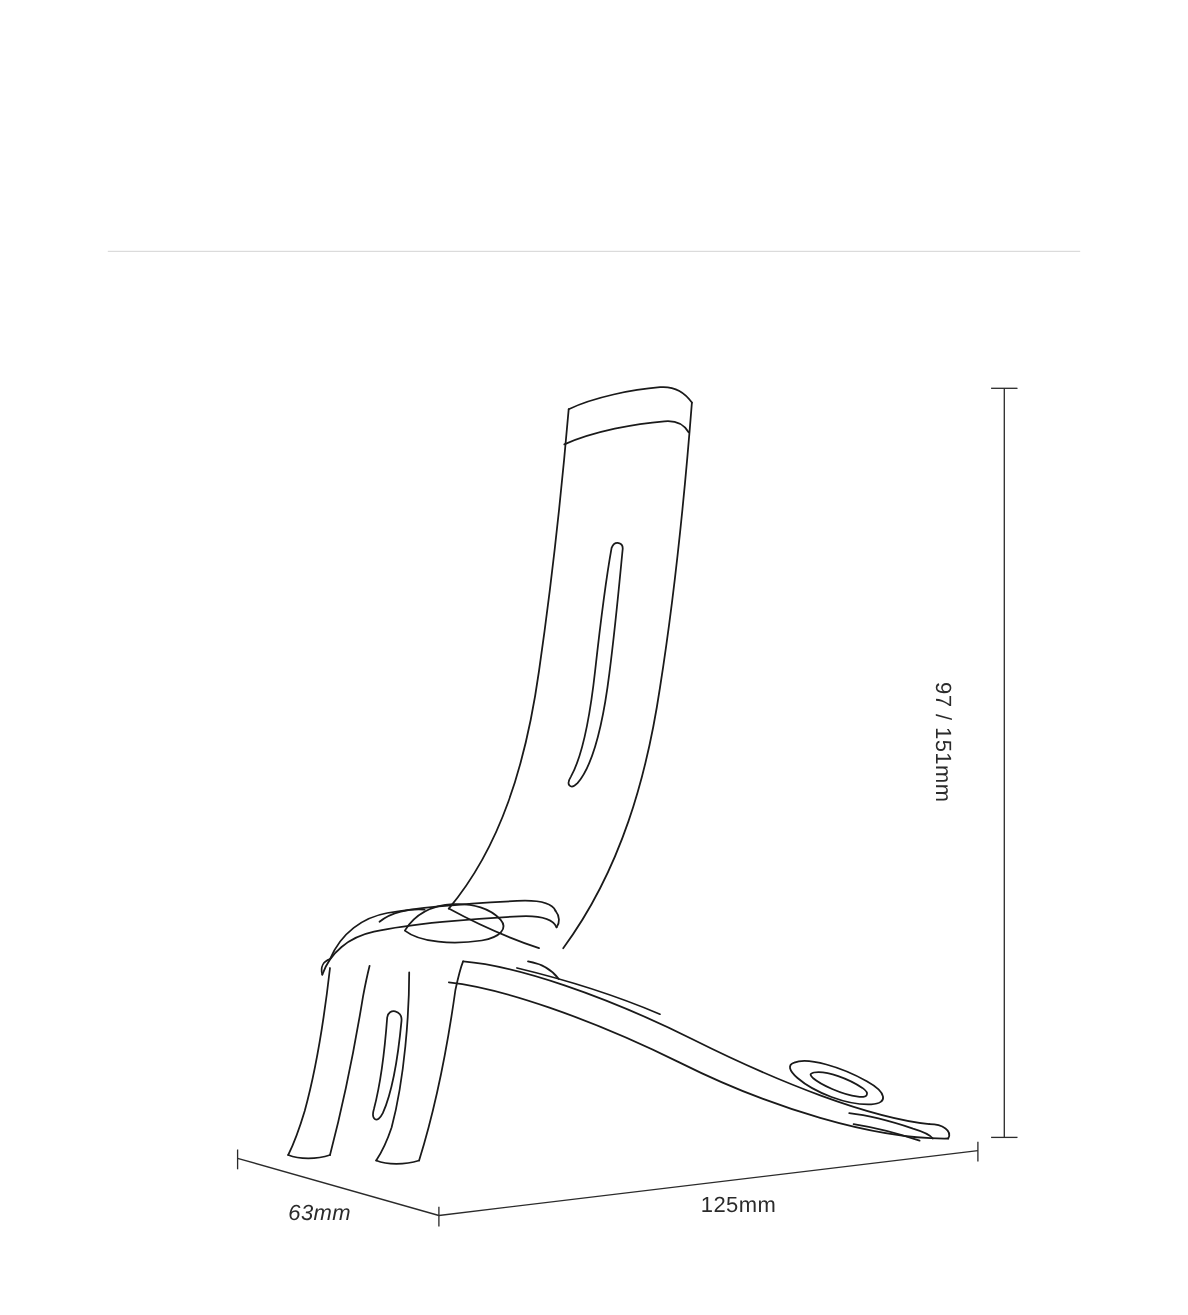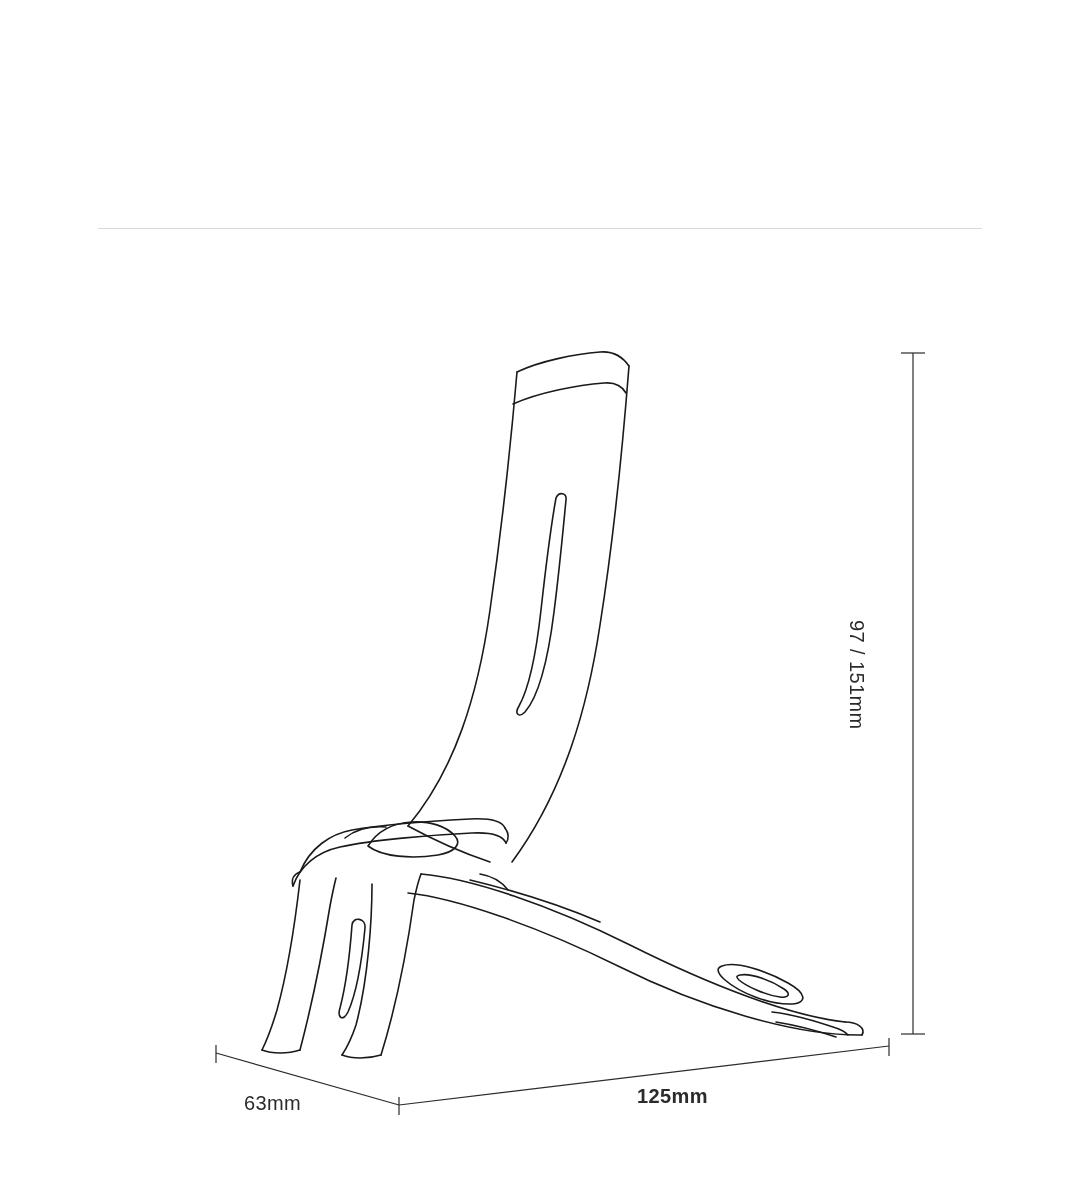--- a/index.html
+++ b/index.html
@@ -45,27 +45,27 @@
     color: #2b2b2b;
     white-space: nowrap;
   }
   #label-height {
     left: 868px;
     top: 620px;
     transform: rotate(90deg);
     transform-origin: left top;
   }
   #label-depth {
-    left: 244px;
+    left: 262px;
     top: 1092px;
+    font-style: italic;
   }
   #label-width {
     left: 637px;
     top: 1085px;
-    font-weight: bold;
   }
 </style>
 </head>
 <body>
 
 <div id="page">
 
   <div class="top-rule"></div>
 
   <svg class="drawing" viewBox="0 0 1080 1195">

